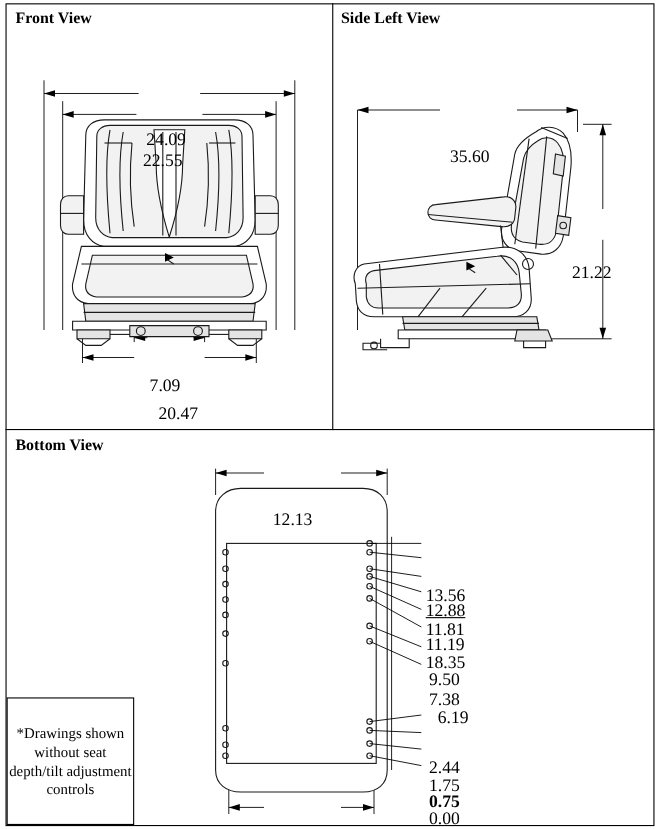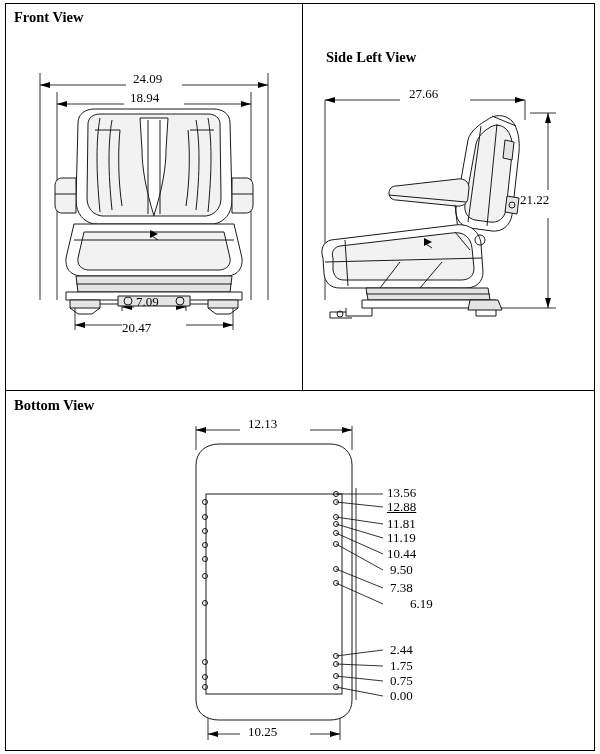--- a/index.html
+++ b/index.html
@@ -27,25 +27,25 @@
   .notebox{
     position:absolute;left:6px;top:634px;width:116px;height:116px;
     border:1px solid #000;box-sizing:border-box;
     display:flex;align-items:center;justify-content:center;text-align:center;
   }
   .notebox span{font-size:13.5px;line-height:17px;display:block;}
 
   
   .view-title{position:absolute;font-size:14.5px;font-weight:bold;}
   #t-front{left:14px;top:9px;}
-  #t-side{left:326px;top:9px;margin-top:40px;}
+  #t-side{left:310px;top:9px;}
   #t-bottom{left:14px;top:397px;}
 
   
-  .dim{position:absolute;font-size:13px;white-space:nowrap;}
+  .dim{position:absolute;font-size:16px;white-space:nowrap;margin-top:48px;}
 
   svg{position:absolute;left:0;top:0;}
   .ln{stroke:#000;fill:none;}
   .thin{stroke-width:0.8;}
   .seatline{stroke:#1a1a1a;stroke-width:1;fill:none;}
   .fillw{fill:#ffffff;}
   .fillg{fill:#f2f2f2;}
   .fillgg{fill:#e4e4e4;}
 </style>
 </head>
@@ -277,37 +277,40 @@
       <line x1="336" y1="583" x2="383" y2="604"></line>
       <line x1="336" y1="656" x2="383" y2="650"></line>
       <line x1="336" y1="664" x2="383" y2="666"></line>
       <line x1="336" y1="676" x2="383" y2="681"></line>
       <line x1="336" y1="687" x2="383" y2="696"></line>
       <line x1="356" y1="488" x2="356" y2="700"></line>
     </g>
   </svg>
 
   <div class="dim" style="left:133px;top:71px;">24.09</div>
-  <div class="dim" style="left:130px;top:90px;">18.94</div>
+  <div class="dim" style="left:130px;top:90px;">22.55</div>
   <div class="dim" style="left:136px;top:294px;">7.09</div>
-  <div class="dim" style="left:122px;top:320px;">20.47</div>
-
-  <div class="dim" style="left:409px;top:86px;">27.66</div>
+  <div class="dim" style="left:144px;top:320px;">20.47</div>
+
+  <div class="dim" style="left:409px;top:86px;">35.60</div>
   <div class="dim" style="left:520px;top:192px;">21.22</div>
 
   <div class="dim" style="left:248px;top:416px;">12.13</div>
   <div class="dim" style="left:248px;top:724px;">10.25</div>
 
   <div class="dim" style="left:387px;top:485px;">13.56</div>
   <div class="dim" style="left:387px;top:499px;text-decoration:underline;">12.88</div>
   <div class="dim" style="left:387px;top:516px;">11.81</div>
   <div class="dim" style="left:387px;top:530px;">11.19</div>
-  <div class="dim" style="left:387px;top:546px;">10.44</div>
+  <div class="dim" style="left:387px;top:546px;">18.35</div>
   <div class="dim" style="left:390px;top:562px;">9.50</div>
   <div class="dim" style="left:390px;top:580px;">7.38</div>
-  <div class="dim" style="left:410px;top:596px;text-align:right;">6.19</div>
+  <div class="dim" style="left:398px;top:596px;text-align:right;">6.19</div>
   <div class="dim" style="left:390px;top:642px;font-family:Liberation Serif, serif;">2.44</div>
   <div class="dim" style="left:390px;top:658px;">1.75</div>
-  <div class="dim" style="left:390px;top:673px;">0.75</div>
+  <div class="dim" style="left:390px;top:673px;font-weight:bold;">0.75</div>
   <div class="dim" style="left:390px;top:688px;">0.00</div>
 
+  <div class="notebox">
+    <span>*Drawings shown without seat depth/tilt adjustment controls</span>
+  </div>
 
 </div>
 
 </body></html>

